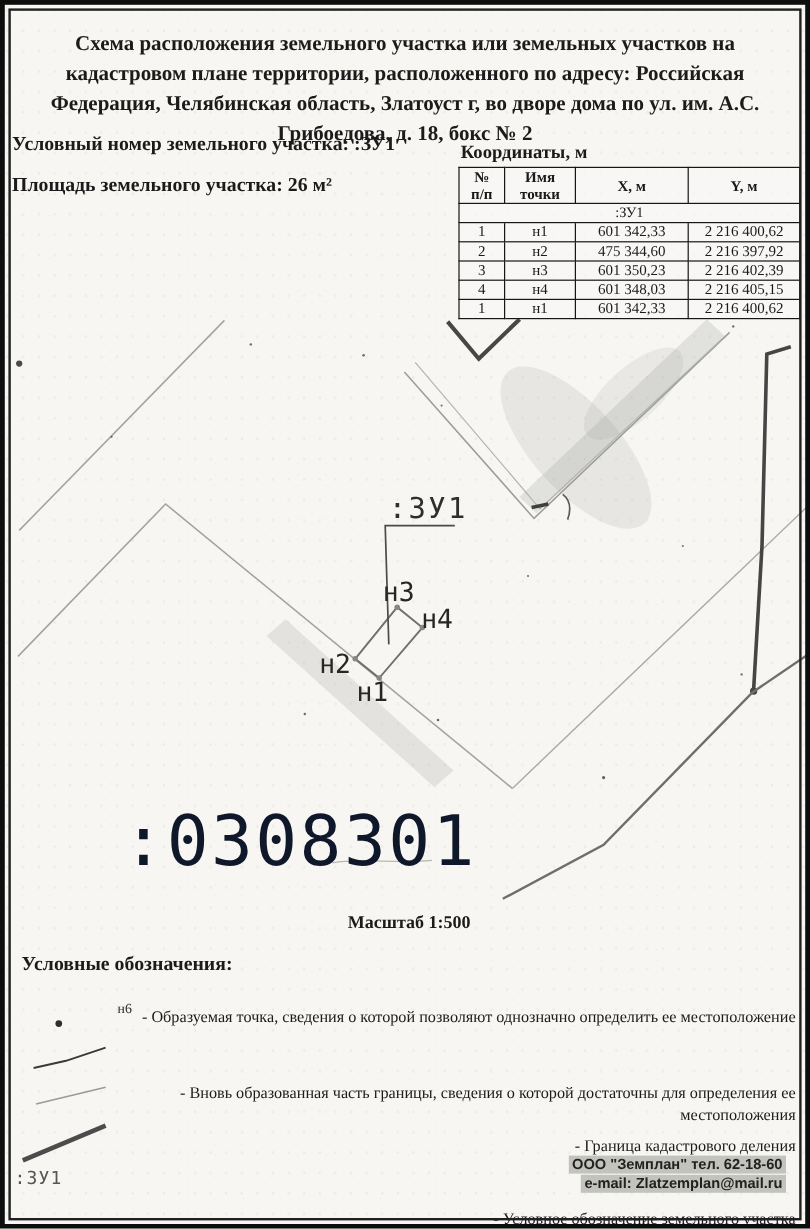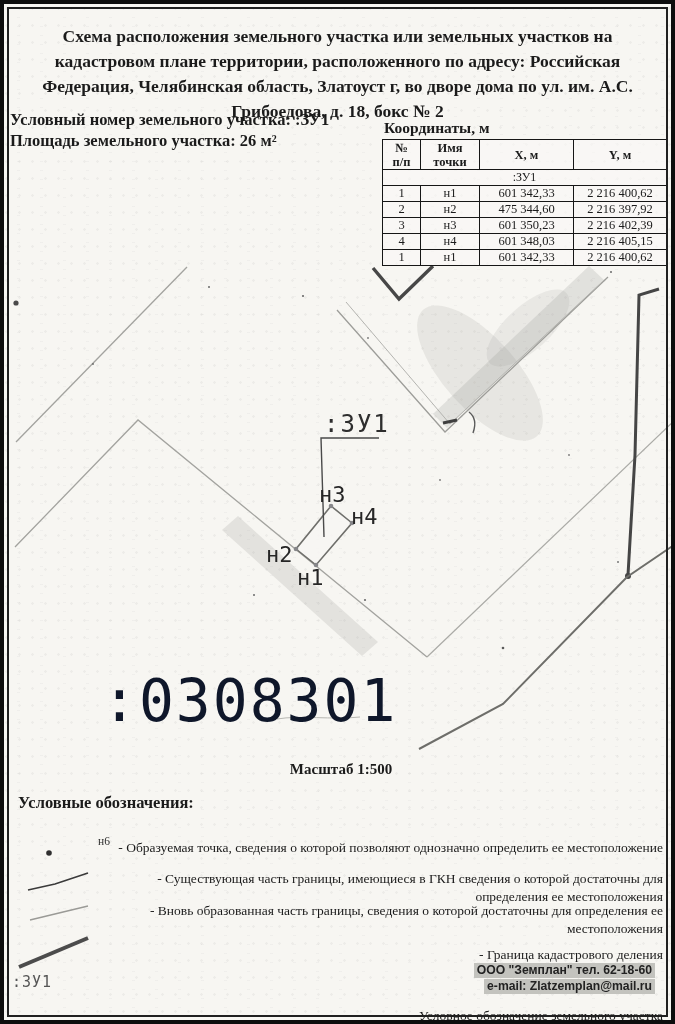--- a/index.html
+++ b/index.html
@@ -19,21 +19,21 @@
   }
   .frame-outer{position:absolute;inset:0;border:4px solid #0d0d0d;pointer-events:none;}
   .frame-inner{position:absolute;inset:7px;border:2px solid #202020;pointer-events:none;}
 
   .abs{position:absolute;}
   .title{
     top:24px;left:30px;right:30px;text-align:center;
     font-weight:bold;font-size:17.5px;line-height:1.42;
   }
   .subline{left:10px;font-weight:bold;font-size:16.5px;white-space:nowrap;}
-  .sub1{top:110px;} .sub2{top:131px;}
+  .sub1{top:110px;} .sub2{top:144px;}
 
   .coords-title{left:384px;top:119px;font-weight:bold;font-size:15.5px;}
   table.coords{
     position:absolute;left:382px;top:139px;border-collapse:collapse;
     font-size:12.5px;background:rgba(250,249,246,.6);
   }
   table.coords th,table.coords td{
     border:1.6px solid #161616;text-align:center;padding:0 2px;
     font-weight:normal;
   }
@@ -177,21 +177,20 @@
   <div class="abs mono ptlabel pl-n3">н3</div>
   <div class="abs mono ptlabel pl-n4">н4</div>
   <div class="abs mono ptlabel pl-n2">н2</div>
   <div class="abs mono ptlabel pl-n1">н1</div>
   <div class="abs mono quarter">:0308301</div>
   <div class="abs scale">Масштаб 1:500</div>
 
   <div class="abs legend-title">Условные обозначения:</div>
   <div class="abs n6label">н6</div>
   <div class="abs legend-text lt1">- Образуемая точка, сведения о которой позволяют однозначно определить ее местоположение</div>
-  <div class="abs legend-text lt2">- Существующая часть границы, имеющиеся в ГКН сведения о которой достаточны для определения ее местоположения</div>
   <div class="abs legend-text lt3">- Вновь образованная часть границы, сведения о которой достаточны для определения ее местоположения</div>
   <div class="abs legend-text lt4">- Граница кадастрового деления</div>
   <div class="abs mono zu1-symbol">:ЗУ1</div>
   <div class="abs legend-text lt5">- Условное обозначение земельного участка</div>
 
   <div class="abs footer">
     <span>ООО "Земплан" тел. 62-18-60</span><br>
     <span>e-mail: Zlatzemplan@mail.ru</span>
   </div>
 

